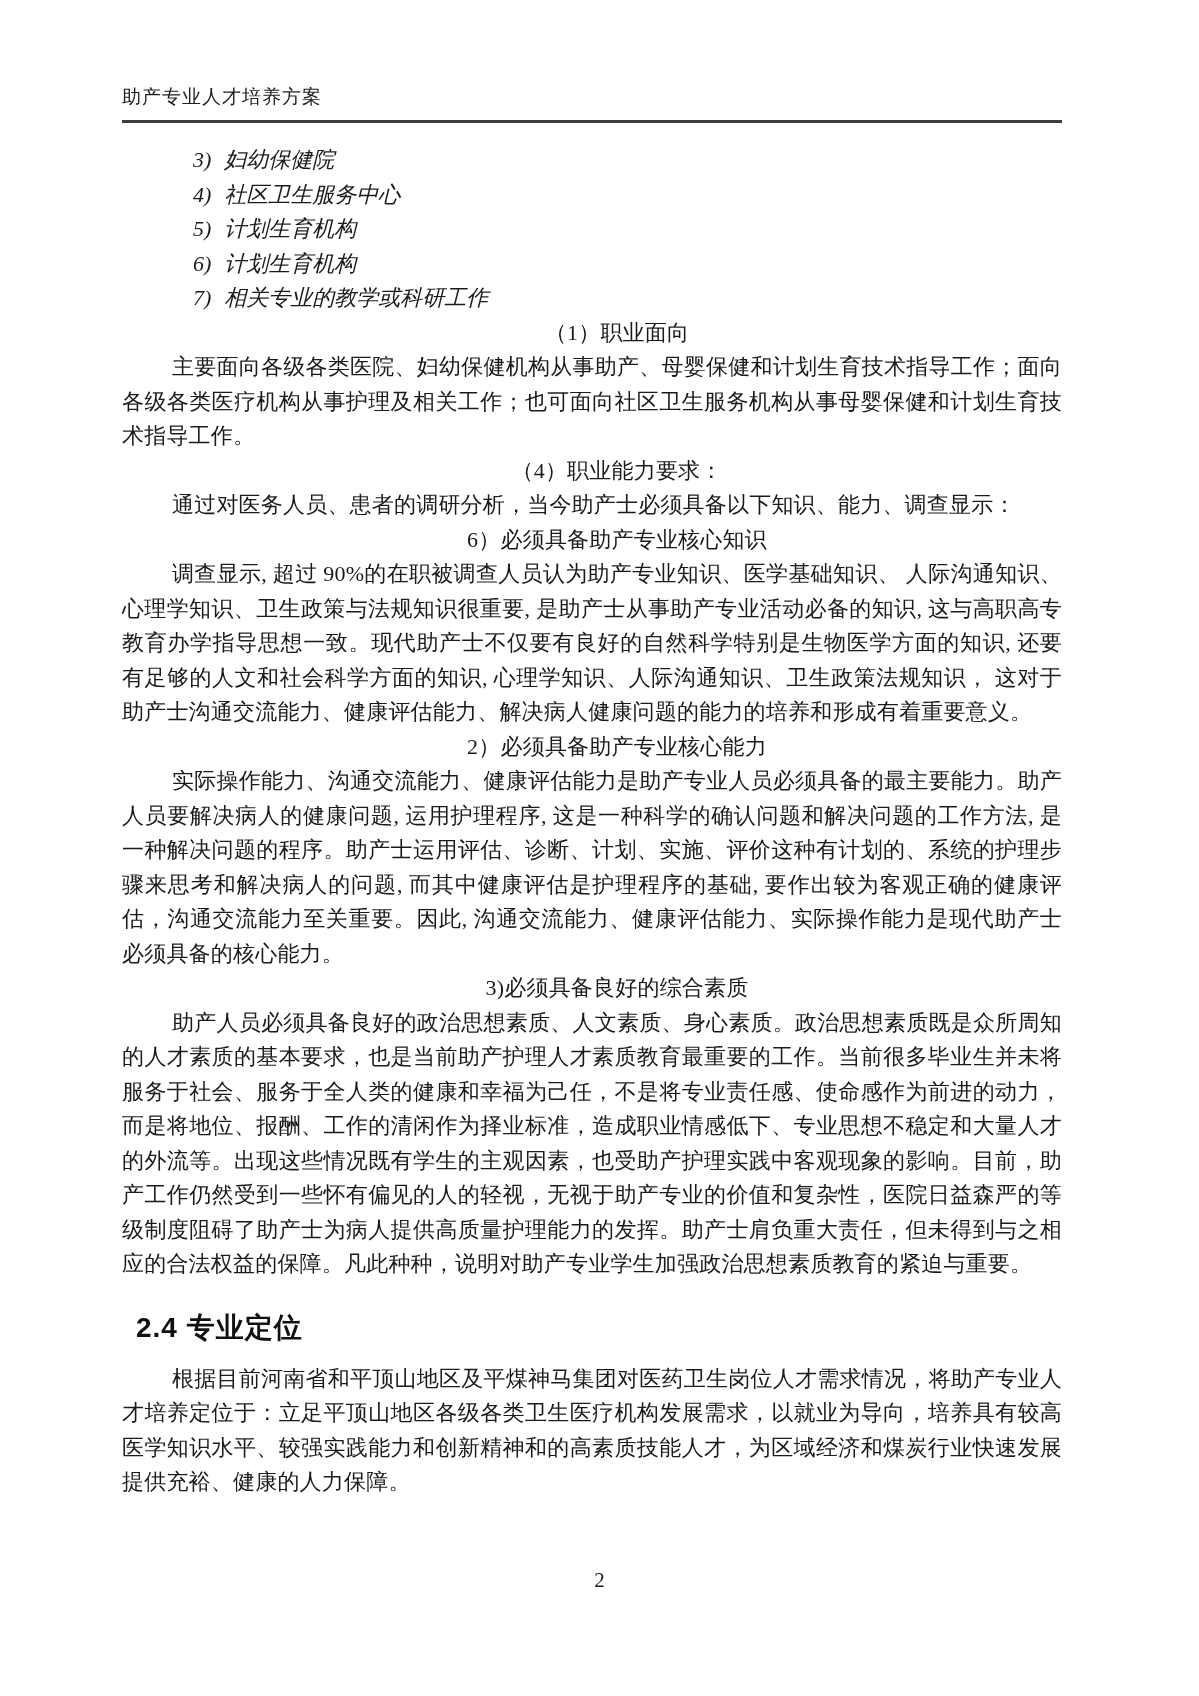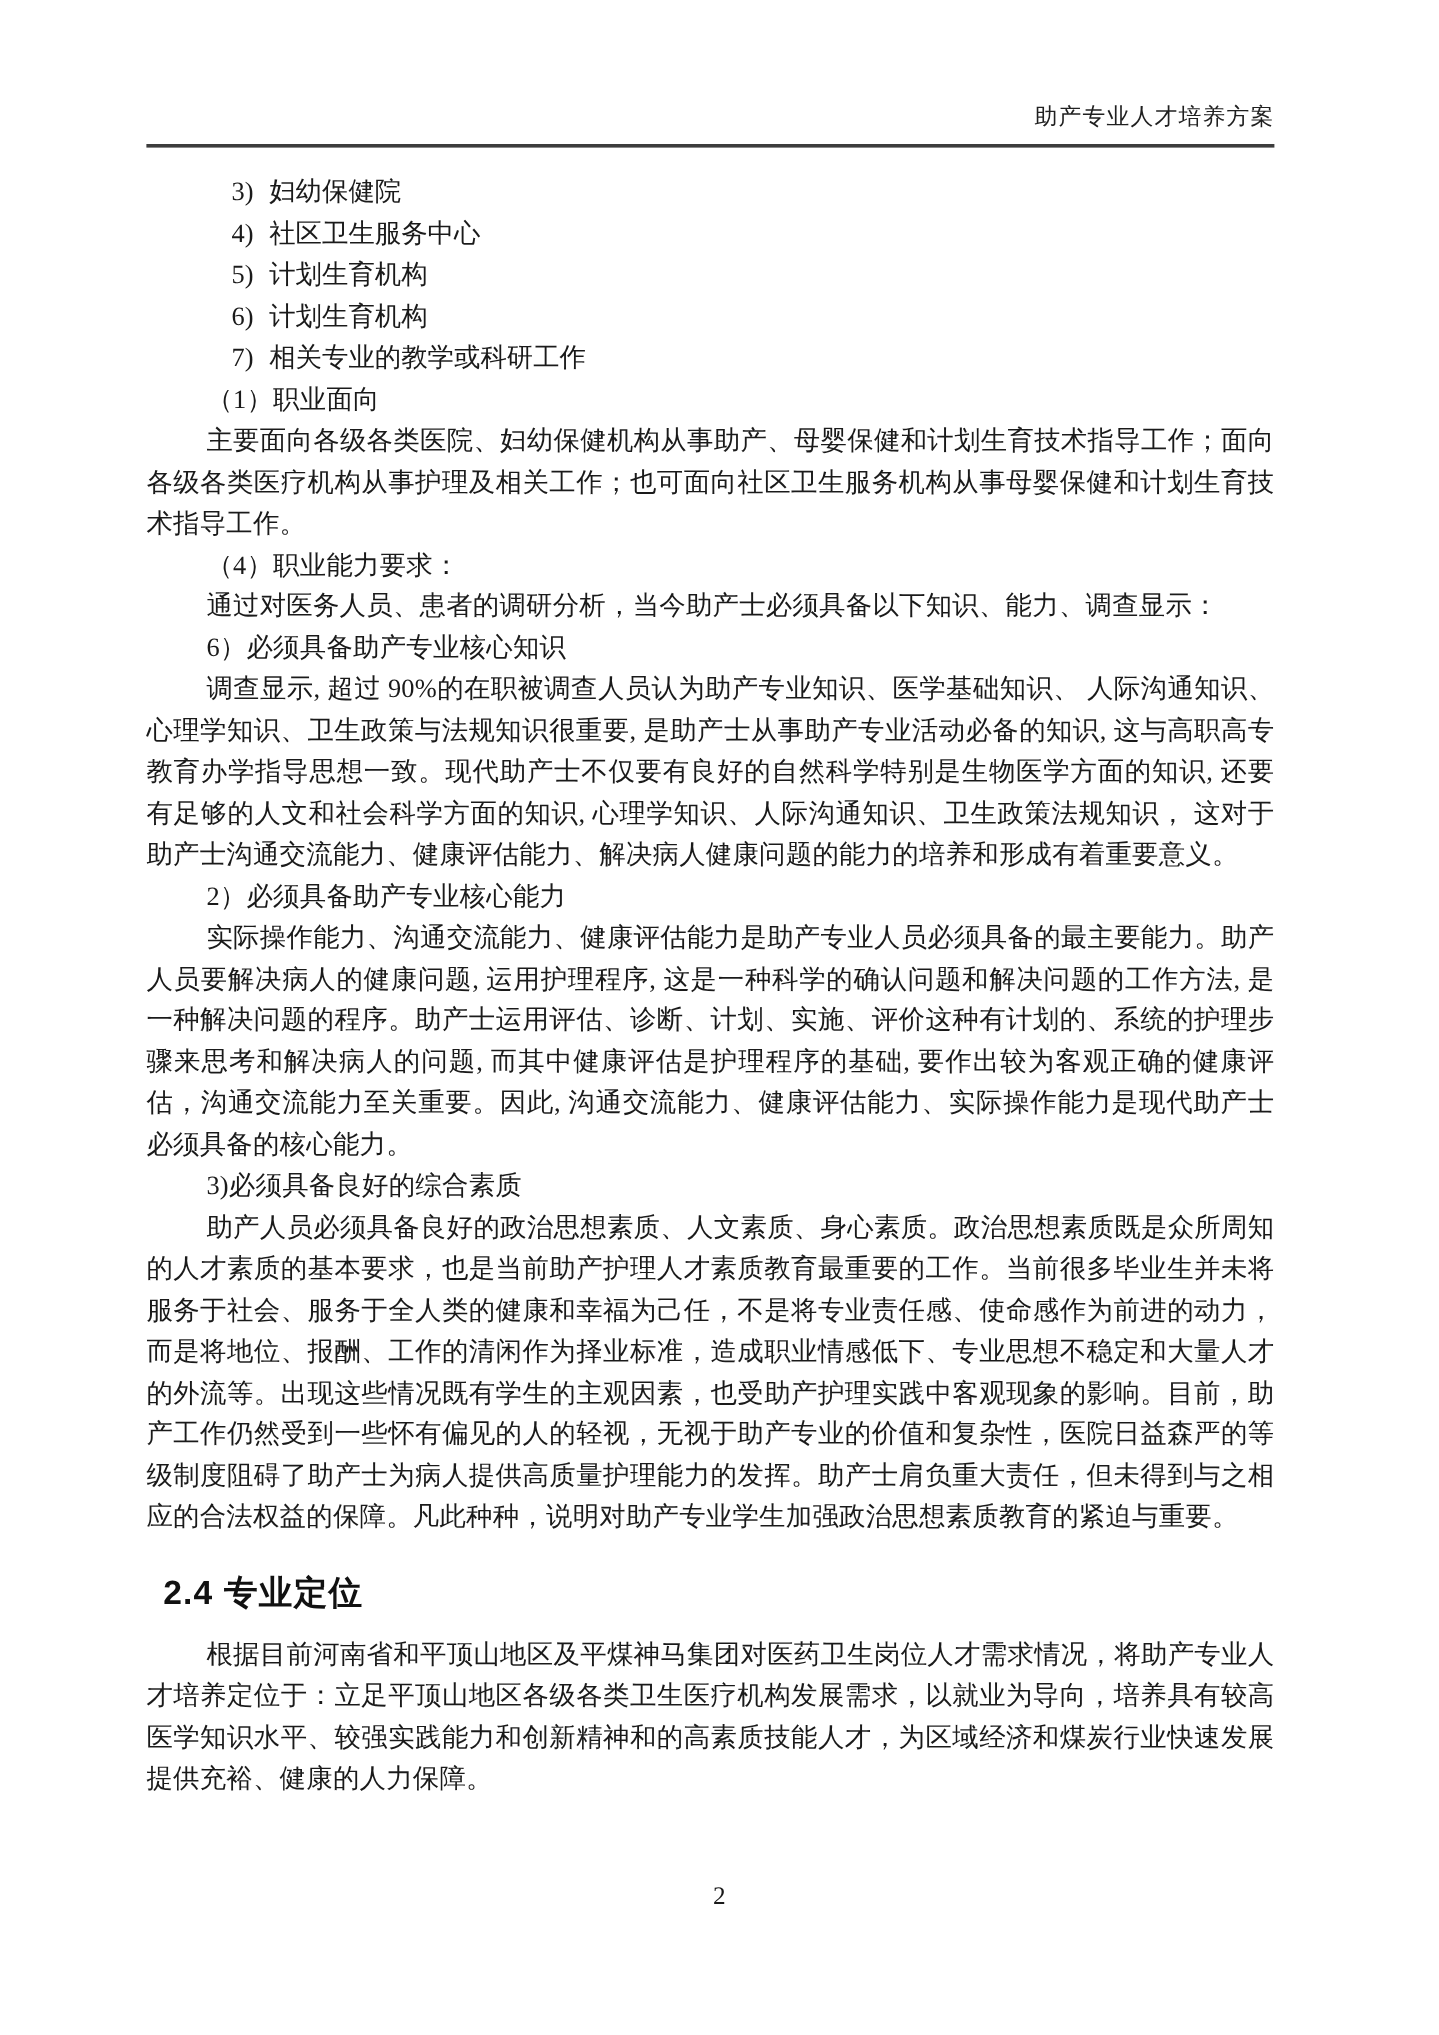--- a/index.html
+++ b/index.html
@@ -14,33 +14,33 @@
     box-sizing: border-box;
   }
   .content {
     position: absolute;
     left: 122px;
     top: 0;
     width: 940px;
   }
   .doc-header {
     margin-top: 84px;
-    text-align: right;
     font-size: 19px;
     letter-spacing: 1px;
     color: #202020;
     padding-bottom: 10px;
     border-bottom: 3px solid #3d3d3d;
   }
   .emp-list { margin-top: 20px; }
   .emp-list .list-item {
     padding-left: 71px;
     font-size: 22px;
     line-height: 34.5px;
     white-space: nowrap;
+    font-style: italic;
   }
   .emp-list .num { display: inline-block; margin-right: 13px; }
   h2.sec-heading {
     font-family: "Liberation Sans", "DejaVu Sans", sans-serif;
     font-weight: 700;
     font-size: 28px;
     line-height: 36px;
     color: #111111;
     margin: 16px 0 22px 14px;
     letter-spacing: 1px;
@@ -48,21 +48,21 @@
   h2.sec-heading-2 { margin-top: 28px; margin-bottom: 16px; }
   .body-text p {
     margin: 0;
     font-size: 22px;
     line-height: 34.5px;
     text-indent: 50px;
     text-align: justify;
     text-justify: inter-ideograph;
     letter-spacing: 0.2px;
   }
-  .body-text p.subline { text-align: left; }
+  .body-text p.subline { text-align: center; }
   .page-footer {
     position: absolute;
     left: 0;
     top: 1568px;
     width: 100%;
     text-align: center;
     font-size: 21px;
     color: #1a1a1a;
   }
 </style>

